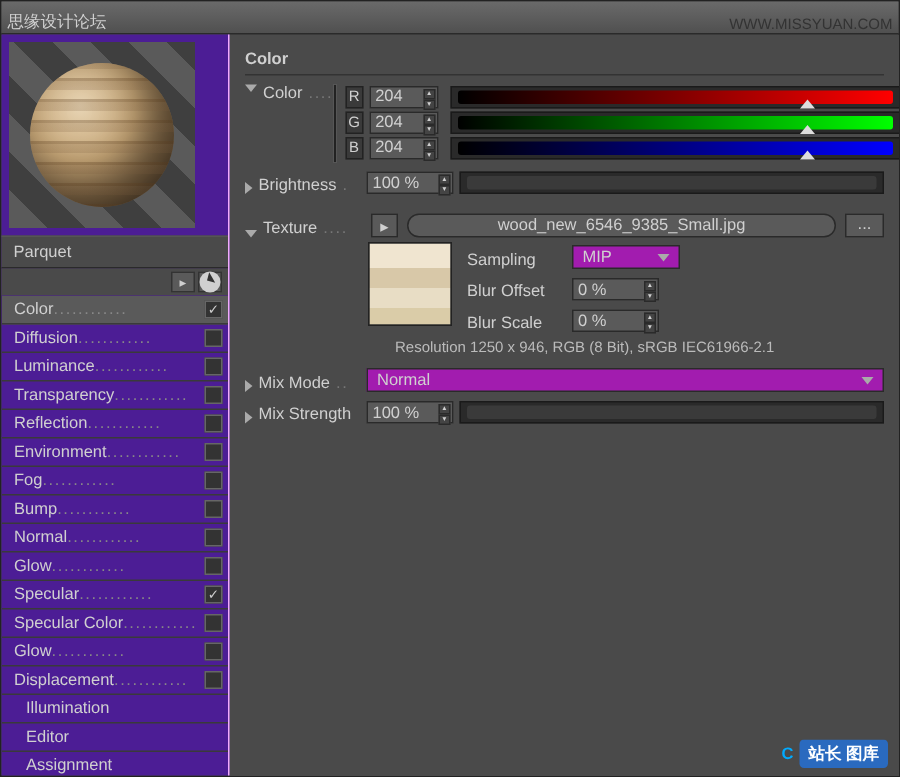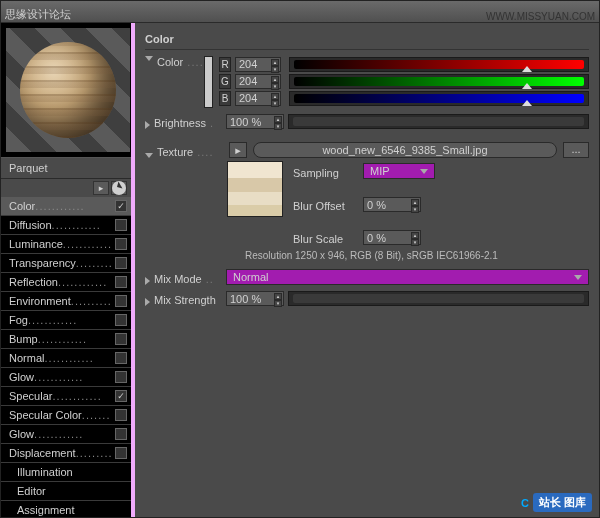--- a/index.html
+++ b/index.html
@@ -1,21 +1,21 @@
 <!DOCTYPE html>
 <html><head>
 <meta charset="utf-8">
 <style>
 *{box-sizing:border-box;margin:0;padding:0;font-family:Arial,sans-serif;font-size:11px;color:#d0d0d0}
 body{background:#3a3a3a;width:600px;height:518px;overflow:hidden;position:relative}
 .window{background:#4a4a4a;border:1px solid #222;width:600px;height:518px}
 .titlebar{height:22px;background:linear-gradient(#6a6a6a,#505050);border-bottom:1px solid #2a2a2a;display:flex;align-items:flex-end;padding:0 4px;justify-content:space-between}
 .titlebar .wm{font-size:10px;color:#333}
 .main{display:flex;height:calc(100% - 22px)}
-.left{width:134px;background:#000000;border-right:4px solid #f0abfc;display:flex;flex-direction:column}
+.left{width:152px;background:#4c1d95;border-right:1px solid #f0abfc;display:flex;flex-direction:column}
 .preview{width:124px;height:124px;margin:5px;background:repeating-linear-gradient(45deg,#5a5a5a 0 18px,#3f3f3f 18px 36px);position:relative;display:flex;align-items:center;justify-content:center}
 .sphere{width:96px;height:96px;border-radius:50%;background:radial-gradient(circle at 35% 30%,#e8d5b5,#c9a878 40%,#9a7a52 70%,#5a4530 95%);position:relative;overflow:hidden;box-shadow:inset -15px -15px 30px rgba(0,0,0,.5)}
 .sphere::before{content:"";position:absolute;inset:0;background:repeating-linear-gradient(0deg,rgba(90,60,30,.3) 0 2px,transparent 2px 8px,rgba(120,90,60,.2) 8px 14px)}
 .matname{padding:4px 8px;background:#4a4a4a;border-top:1px solid #555;border-bottom:1px solid #2a2a2a}
 .navbar{height:18px;background:#4a4a4a;display:flex;justify-content:flex-end;padding:2px 4px;gap:2px}
 .navbtn{width:16px;height:14px;background:#5a5a5a;border:1px solid #333;display:flex;align-items:center;justify-content:center;font-size:9px}
 .arrow-icon{width:14px;height:14px;background:#d0d0d0;border-radius:50%;position:relative}
 .arrow-icon::after{content:"";position:absolute;top:2px;left:1px;border:4px solid transparent;border-right-color:#333;transform:rotate(-30deg)}
 .channels{flex:1;overflow-y:auto}
 .ch{display:flex;align-items:center;padding:2px 4px 2px 8px;height:19px;border-bottom:1px solid #3a3a3a}
@@ -45,21 +45,21 @@
 .r-track{background:linear-gradient(90deg,#000,#f00)}
 .g-track{background:linear-gradient(90deg,#000,#0f0)}
 .b-track{background:linear-gradient(90deg,#000,#00f)}
 .gray-track{background:#3a3a3a}
 .texbtn{width:18px;height:16px;background:#5a5a5a;border:1px solid #2a2a2a;display:flex;align-items:center;justify-content:center;margin-right:6px}
 .texname{flex:1;height:16px;background:#5a5a5a;border:1px solid #2a2a2a;border-radius:8px;text-align:center;line-height:14px;margin-right:6px}
 .dotbtn{width:26px;height:16px;background:#5a5a5a;border:1px solid #2a2a2a;text-align:center;line-height:12px}
 .thumb-tex{width:56px;height:56px;background:linear-gradient(#f0e5d0 0 30%,#d8c8a8 30% 55%,#e8ddc5 55% 80%,#dacca8 80%);border:1px solid #222;margin-right:10px}
 .dropdown{height:16px;background:#a21caf;border:1px solid #2a2a2a;display:flex;align-items:center;padding:0 6px;position:relative}
 .dropdown::after{content:"";position:absolute;right:6px;top:5px;border-left:4px solid transparent;border-right:4px solid transparent;border-top:5px solid #aaa}
-.texprops{display:flex;flex-direction:column;gap:14px}
+.texprops{display:flex;flex-direction:column;gap:2px}
 .texprops .row{margin-bottom:1px}
 .reso{color:#bbb;margin:4px 0 6px 100px;font-size:10px}
 .watermark{position:absolute;bottom:6px;right:8px;display:flex;align-items:center;gap:4px;font-size:14px;font-weight:bold}
 .wm-c{color:#00aaff}
 .wm-box{background:#2a6abf;color:#fff;padding:2px 6px;border-radius:3px;font-size:11px}
 </style>
 </head>
 <body>
 
 <div class="window">

